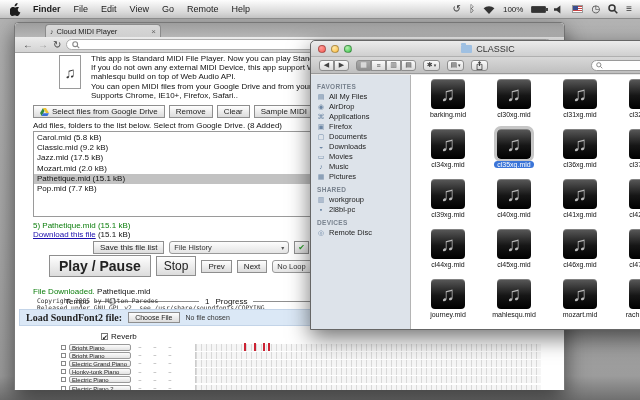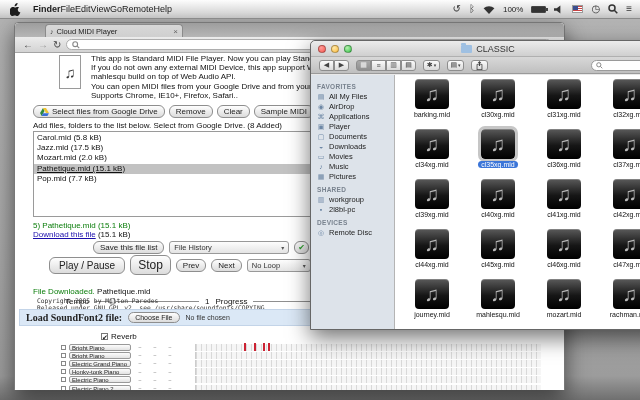--- a/index.html
+++ b/index.html
@@ -5,62 +5,62 @@
   html,body{margin:0;padding:0;background:#555;}
   *{box-sizing:border-box;}
   #desktop{position:relative;width:640px;height:400px;overflow:hidden;
     background:linear-gradient(#b4b4b4 0%,#a8a8a8 60%,#9c9c9c 94%,#6f6f6f 100%);
     font-family:"Liberation Sans",sans-serif;-webkit-font-smoothing:antialiased;}
   
   #menubar{position:absolute;left:0;top:0;width:640px;height:19px;z-index:60;
     background:linear-gradient(#fdfdfd,#d8d8d8 70%,#c2c2c2);border-bottom:1px solid #8a8a8a;
     display:flex;align-items:center;font-size:9px;color:#1c1c1c;}
   #menubar .apple{margin:0 12px 0 10px;display:flex;align-items:center;}
-  #menubar .menus{display:flex;gap:0;}
+  #menubar .menus{display:flex;gap:13px;}
   #menubar .menus span{cursor:default;}
   #menubar .menus .active{font-weight:bold;}
   #menubar .status{margin-left:auto;display:flex;align-items:center;gap:8px;padding-right:8px;font-size:8px;color:#222;}
   .mb-icon{display:inline-flex;align-items:center;justify-content:center;font-size:10px;line-height:1;color:#333;}
   .battery{width:15px;height:7px;border:1px solid #444;border-radius:1px;position:relative;background:#333;}
   .battery:after{content:"";position:absolute;right:-3px;top:1px;width:2px;height:3px;background:#444;}
   .flag{width:11px;height:8px;background:repeating-linear-gradient(#c94444 0 1px,#fff 1px 2px);position:relative;border:0.5px solid #999;}
   .flag:after{content:"";position:absolute;left:0;top:0;width:5px;height:4px;background:#3b4e8f;}
   
   .win{position:absolute;box-shadow:0 8px 22px rgba(0,0,0,.55);}
   
   #browser{left:14px;top:22px;width:551px;height:368px;z-index:10;border-radius:4px 4px 0 0;background:#fff;border:1px solid #777;}
   .tabstrip{height:14px;background:linear-gradient(#9d9d9d,#b6b6b6);border-radius:4px 4px 0 0;position:relative;}
-  .tab{position:absolute;left:30px;bottom:0;width:138px;height:13px;background:linear-gradient(#d8d8d8,#cfcfcf);
+  .tab{position:absolute;left:30px;bottom:0;width:116px;height:13px;background:linear-gradient(#d8d8d8,#cfcfcf);
     border:1px solid #8b8b8b;border-bottom:none;border-radius:4px 4px 0 0;display:flex;align-items:center;gap:3px;padding:0 4px;font-size:7.5px;color:#222;}
   .tab .fav{font-size:7px;color:#444;}
   .tab .tclose{margin-left:auto;color:#666;font-size:8px;cursor:pointer;}
   .btoolbar{height:16px;background:linear-gradient(#ececec,#d3d3d3);border-bottom:1px solid #a5a5a5;display:flex;align-items:center;gap:5px;padding:0 8px;}
   .navbtn{font-size:10px;line-height:1;color:#444;}
   .navbtn.dim{color:#999;}
   .addressbar{flex:1;height:11px;background:#fff;border:1px solid #adadad;border-radius:7px;display:flex;align-items:center;gap:3px;padding:0 5px;margin-right:4px;}
   
   .pagearea{position:absolute;left:0;top:30px;width:549px;height:337px;background:#fff;overflow:hidden;font-size:8px;color:#111;}
   .p-abs{position:absolute;white-space:nowrap;}
   .iconbox{left:44px;top:2px;width:22px;height:34px;border:1px solid #9a9a9a;display:flex;align-items:center;justify-content:center;font-size:15px;color:#333;}
   .intro{left:76px;top:1px;line-height:9.2px;}
   .btnrow{left:18px;top:52px;display:flex;gap:4px;align-items:center;}
-  .wbtn{font-size:8px;color:#222;background:linear-gradient(#fefefe,#dcdcdc);border:1px solid #8e8e8e;border-radius:6px;padding:1px 6px;display:inline-flex;align-items:center;gap:3px;white-space:nowrap;}
+  .wbtn{font-size:8px;color:#222;background:linear-gradient(#fefefe,#dcdcdc);border:1px solid #8e8e8e;border-radius:0;padding:1px 6px;display:inline-flex;align-items:center;gap:3px;white-space:nowrap;}
   .addnote{left:18px;top:68px;}
   .listbox{left:18px;top:78px;width:500px;height:86px;border:1px solid #9a9a9a;background:#fff;overflow:hidden;padding-top:1px;}
   .listbox .row{padding:0 3px;line-height:10.2px;white-space:nowrap;}
-  .listbox .row.selected{background:#c2c2c2;text-decoration:underline;}
+  .listbox .row.selected{background:#c2c2c2;}
   .nowline{left:18px;top:168px;color:#0a7d0a;text-align:right;}
   .dlline{left:18px;top:177px;}
   .dlline a{color:#1a0dab;text-decoration:underline;}
   .saverow{left:78px;top:188px;display:flex;gap:5px;align-items:center;}
   .wselect{font-size:7.5px;color:#333;background:linear-gradient(#fdfdfd,#e4e4e4);border:1px solid #999;border-radius:3px;padding:1px 4px;display:inline-flex;align-items:center;justify-content:space-between;gap:4px;white-space:nowrap;}
   .wselect .arr{color:#555;font-size:6px;}
   .checkbtn{color:#2c9e2c;font-size:8px;padding:1px 3px;}
   .playrow{left:34px;top:202px;display:flex;gap:5px;align-items:center;}
-  .bigbtn{font-size:10px;padding:2px 9px;}
+  .bigbtn{font-size:14px;padding:2px 9px;font-weight:bold;}
   .midbtn{font-size:12px;padding:2px 7px;}
   .temporow{left:50px;top:225px;display:flex;gap:6px;align-items:center;margin-top:19px;}
   .slider{position:relative;height:7px;}
   .slider .track{position:absolute;left:0;right:0;top:3px;height:1px;background:#8f8f8f;}
   .slider .thumb{position:absolute;top:0;width:7px;height:7px;border-radius:50%;background:linear-gradient(#fff,#ccc);border:1px solid #888;}
   .statusline{left:18px;top:234px;}
   .statusline .grn{color:#0a7d0a;}
   .monoline{font-family:"DejaVu Sans Mono",monospace;font-size:6.3px;color:#333;}
   .sfbar{left:4px;top:256px;width:516px;height:17px;background:#dbe8f6;border:1px solid #c3d4e8;display:flex;align-items:center;gap:6px;padding:0 6px;}
   .sfbar .sflabel{font-family:"Liberation Serif",serif;font-size:10px;font-weight:bold;color:#222;}
@@ -87,21 +87,21 @@
   .foldericon:before{content:"";position:absolute;left:0;top:-2px;width:5px;height:2px;background:#9fc0e2;border-radius:1px 1px 0 0;}
   .ftoolbar{height:17px;background:linear-gradient(#d8d8d8,#bfbfbf);border-bottom:1px solid #9a9a9a;display:flex;align-items:center;gap:7px;padding:0 8px;}
   .seg{display:flex;}
   .segbtn{width:15px;height:11px;border:1px solid #8d8d8d;background:linear-gradient(#fbfbfb,#dadada);display:flex;align-items:center;justify-content:center;font-size:7px;color:#444;}
   .segbtn:first-child{border-radius:3px 0 0 3px;}
   .segbtn:last-child{border-radius:0 3px 3px 0;}
   .segbtn.sel{background:linear-gradient(#a9a9a9,#8f8f8f);color:#eee;}
   .tbtn{height:11px;min-width:17px;border:1px solid #8d8d8d;border-radius:3px;background:linear-gradient(#fbfbfb,#dadada);display:flex;align-items:center;justify-content:center;font-size:7px;color:#444;gap:1px;padding:0 2px;}
   .fsearch{margin-left:auto;width:66px;height:11px;border:1px solid #9a9a9a;border-radius:7px;background:#fff;display:flex;align-items:center;padding:0 4px;gap:2px;}
   .fbody{position:absolute;left:0;top:34px;right:0;bottom:0;display:flex;}
-  .sidebar{width:84px;background:#dde3ea;border-right:1px solid #b4b4b4;padding:4px 12px 0 6px;overflow:hidden;}
+  .sidebar{width:100px;background:#dde3ea;border-right:1px solid #b4b4b4;padding:4px 12px 0 6px;overflow:hidden;}
   .sb-item{display:flex;align-items:center;gap:4px;font-size:7.5px;color:#222;line-height:10px;white-space:nowrap;}
   .sb-item .sbic{width:8px;text-align:center;font-size:7px;color:#6d87a5;}
   .sb-item.hdr{font-size:6.5px;font-weight:bold;color:#78828e;letter-spacing:.3px;margin-top:3px;}
   .fgrid{flex:1;background:#fff;overflow:hidden;padding:4px 0 0 4px;display:grid;grid-template-columns:repeat(4,66px);grid-auto-rows:50px;}
   .cell{display:flex;flex-direction:column;align-items:center;}
   .ficon{width:34px;height:30px;border-radius:4px;background:linear-gradient(#5a5a5a,#161616 55%,#000);display:flex;align-items:center;justify-content:center;font-size:20px;color:#b9b9b9;box-shadow:inset 0 1px 0 rgba(255,255,255,.25);}
   .fname{margin-top:2px;font-size:7px;color:#111;padding:0 3px;border-radius:5px;white-space:nowrap;}
   .cell.selected .ficon{outline:3px solid #c6c6c6;}
   .cell.selected .fname{background:#3b75d8;color:#fff;}
   svg{display:block;}
@@ -156,20 +156,21 @@
         <button class="wbtn">Clear</button>
         <button class="wbtn">Sample MIDI</button>
         <button class="wbtn">Choose Files</button>
       </div>
 
       <div class="p-abs addnote">Add files, folders to the list below. Select from Google Drive. (8 Added)</div>
 
       <div class="p-abs listbox">
 
       <div class="row">Carol.mid (5.8 kB)</div>
+          <div class="row">Classic.mid (9.2 kB)</div>
           <div class="row">Jazz.mid (17.5 kB)</div>
           <div class="row">Mozart.mid (2.0 kB)</div>
           <div class="row selected">Pathetique.mid (15.1 kB)</div>
           <div class="row">Pop.mid (7.7 kB)</div>
         </div>
 
       <div class="p-abs nowline">5) Pathetique.mid (15.1 kB)</div>
       <div class="p-abs dlline">
         <a href="#">Download this file</a>
         <span>(15.1 kB)</span>
@@ -348,21 +349,21 @@
           <div class="sb-item">
           <span class="sbic">◉</span>
           <span>AirDrop</span>
         </div>
           <div class="sb-item">
           <span class="sbic">⌘</span>
           <span>Applications</span>
         </div>
           <div class="sb-item">
           <span class="sbic">▣</span>
-          <span>Player</span>
+          <span>Firefox</span>
         </div>
           <div class="sb-item">
           <span class="sbic">▢</span>
           <span>Documents</span>
         </div>
           <div class="sb-item">
           <span class="sbic">◒</span>
           <span>Downloads</span>
         </div>
           <div class="sb-item">

